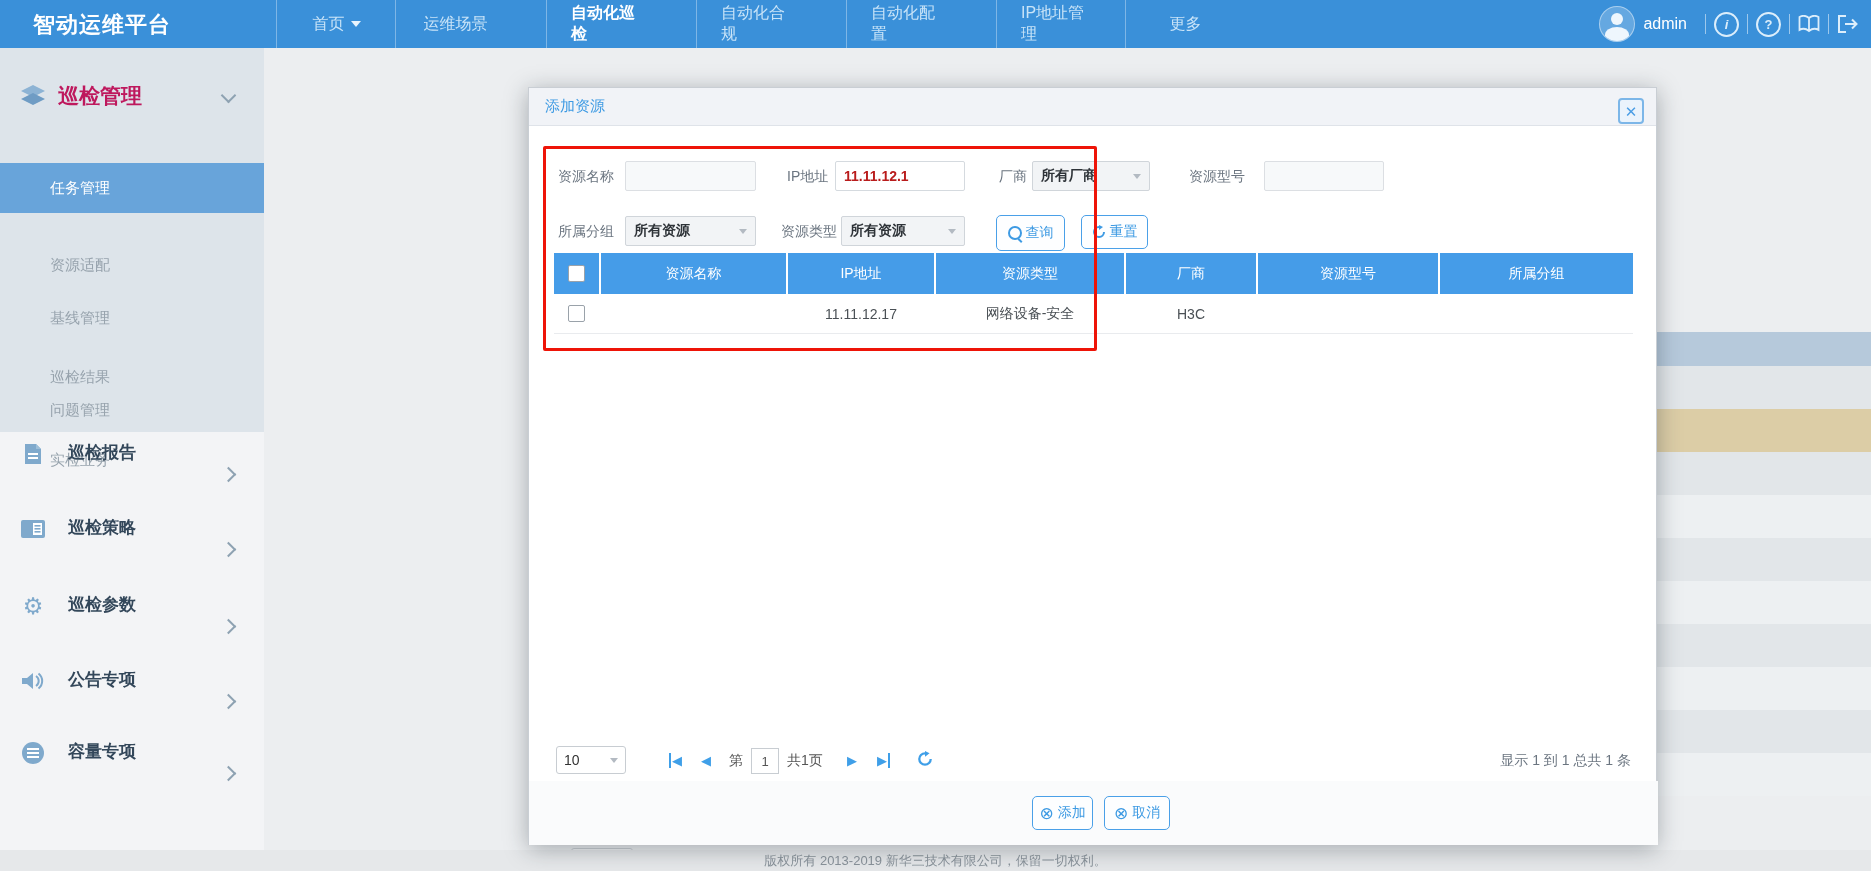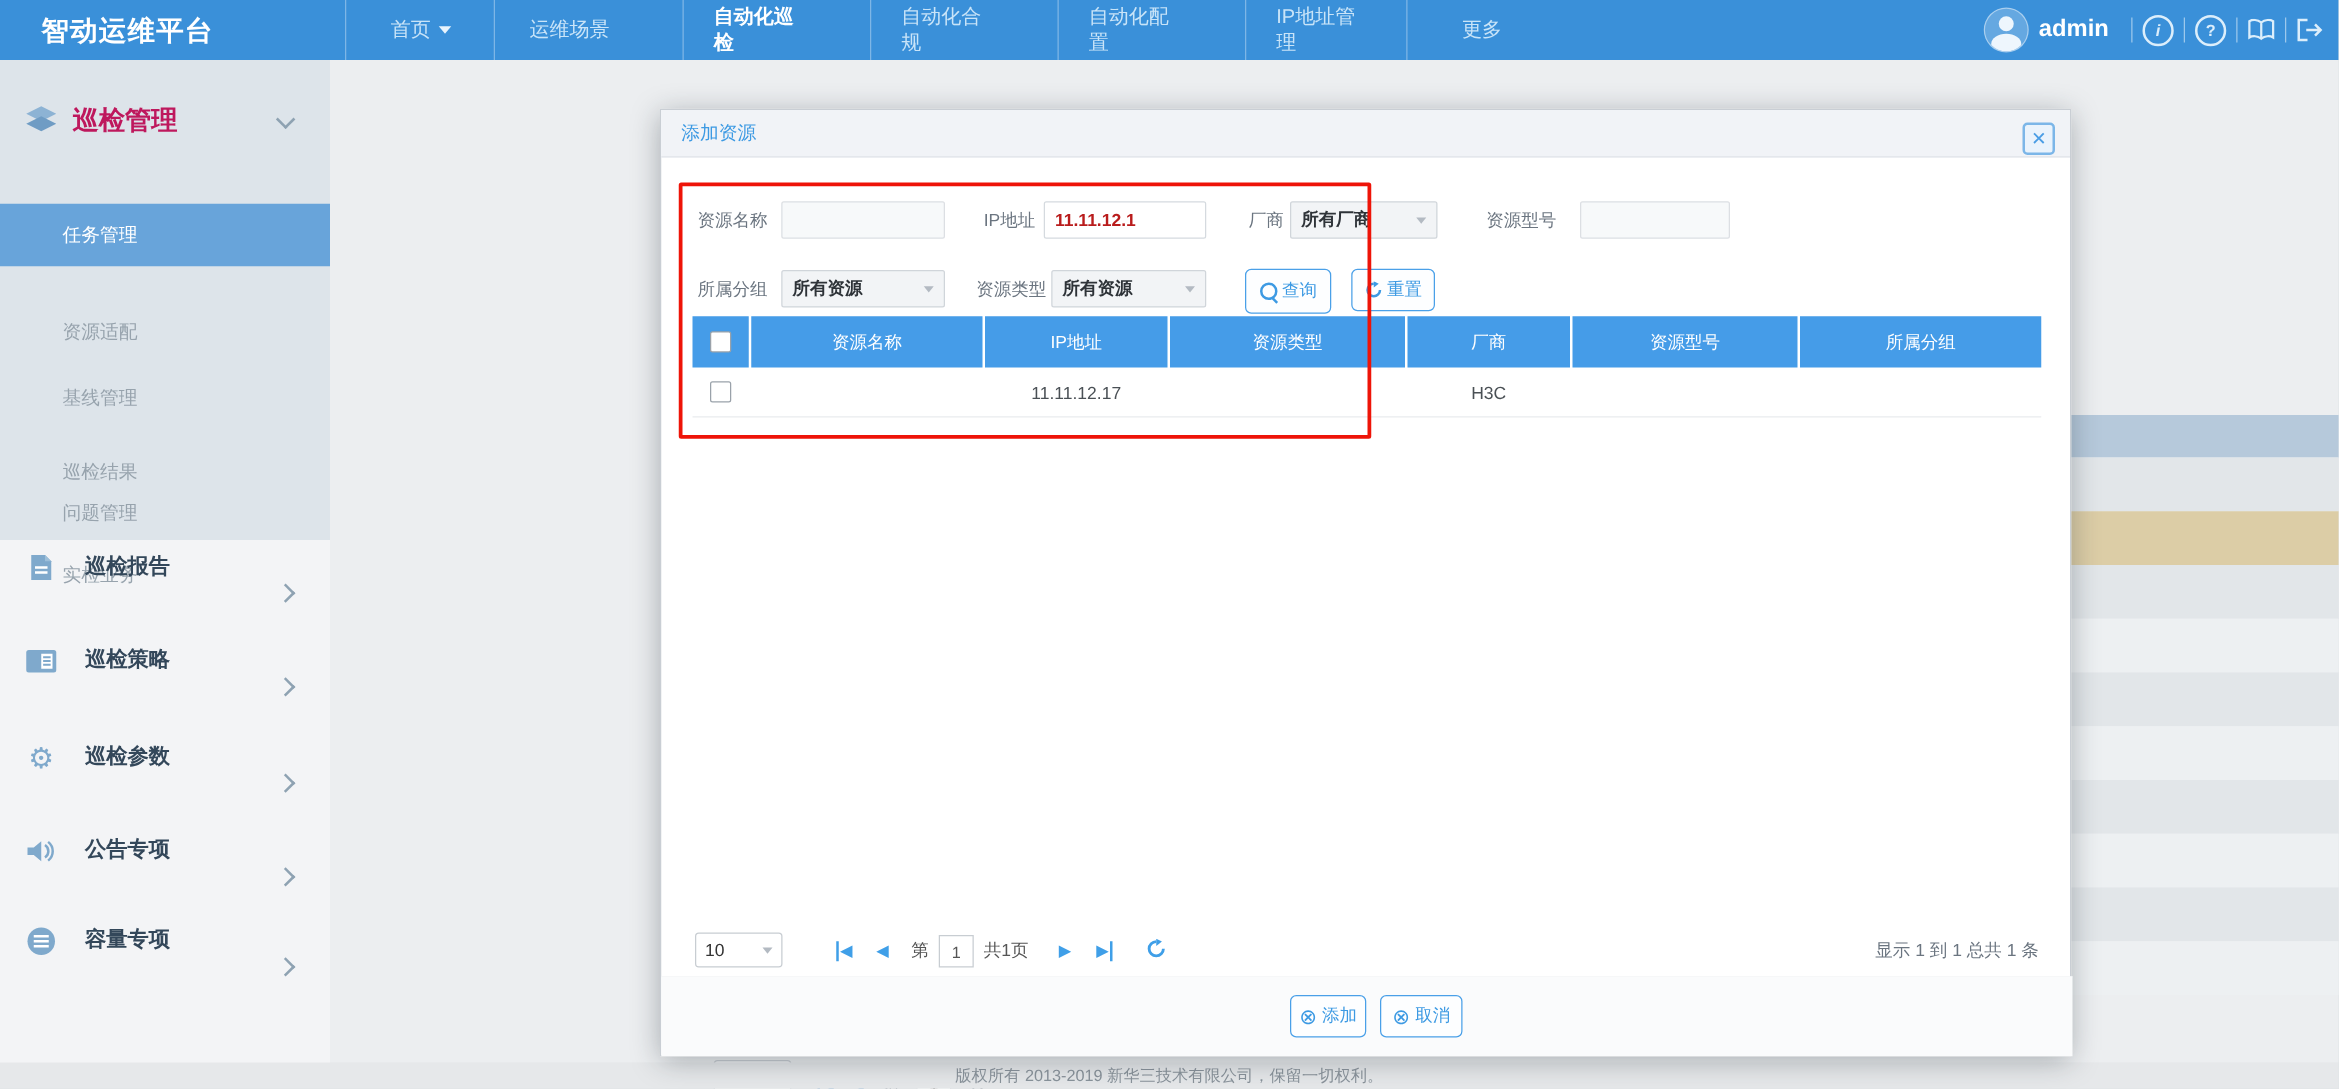--- a/index.html
+++ b/index.html
@@ -8,21 +8,21 @@
   
   #nav{left:0;top:0;width:1871px;height:48px;background:#3a90d9;display:flex;align-items:center;z-index:10;}
   #brand{position:absolute;left:33px;top:10px;color:#fff;font-size:22px;font-weight:bold;letter-spacing:1px;}
   .nav-item{position:absolute;top:0;height:48px;display:flex;align-items:center;justify-content:center;color:#c9e4f8;font-size:16px;cursor:pointer;border-left:1px solid rgba(255,255,255,.35);padding:0 24px;box-sizing:border-box;}
   .nav-item.active{color:#fff;font-weight:bold;}
   .nav-item .caret{width:0;height:0;border-left:5px solid transparent;border-right:5px solid transparent;border-top:6px solid #e8f4fd;margin-left:6px;}
   #nav-right{position:absolute;right:12px;top:0;height:48px;display:flex;align-items:center;color:#fff;}
   .avatar{width:34px;height:34px;border-radius:50%;background:rgba(255,255,255,.22);position:relative;overflow:hidden;border:1px solid rgba(255,255,255,.45);}
   .avatar:before{content:"";position:absolute;left:11px;top:6px;width:12px;height:12px;border-radius:50%;background:#eef6fd;}
   .avatar:after{content:"";position:absolute;left:5px;top:20px;width:24px;height:16px;border-radius:50% 50% 0 0;background:#eef6fd;}
-  .admin-name{font-size:19px;font-weight:bold;margin:0 10px 0 8px;}
+  .admin-name{font-size:16px;font-weight:normal;margin:0 10px 0 8px;}
   .nav-sep{width:1px;height:20px;background:rgba(255,255,255,.5);margin:0 8px;}
   .nav-circle{width:21px;height:21px;border:2px solid #dceefb;border-radius:50%;display:flex;align-items:center;justify-content:center;font-size:13px;color:#dceefb;font-weight:bold;cursor:pointer;}
   .nav-svg{cursor:pointer;display:flex;align-items:center;}
   
   #sidebar{left:0;top:48px;width:264px;height:802px;background:#f3f4f6;z-index:5;}
   #side-panel{position:absolute;left:0;top:0;width:264px;height:384px;background:#dde4ea;}
   .grp-head{position:absolute;left:0;width:264px;height:64px;display:flex;align-items:center;cursor:pointer;}
   .grp-head .gtxt{font-size:21px;font-weight:bold;color:#be185d;margin-left:12px;}
   .grp-icon{margin-left:20px;width:26px;height:26px;display:flex;align-items:center;justify-content:center;}
   .chev{width:9px;height:9px;border-right:2px solid #8ea2b2;border-bottom:2px solid #8ea2b2;position:absolute;right:30px;}
@@ -349,20 +349,21 @@
         <div class="mh-cell" style="left: 572px; width: 130px;">厂商</div>
         <div class="mh-cell" style="left: 704px; width: 180px;">资源型号</div>
         <div class="mh-cell" style="left: 886px; width: 193px;">所属分组</div>
       </div>
     <div id="m-table-rows">
         <div class="m-row">
           <div class="mr-cell" style="left: 0px; width: 45px;">
             <span class="cbx"></span>
           </div>
           <div class="mr-cell" style="left: 234px; width: 146px;">11.11.12.17</div>
+          <div class="mr-cell" style="left: 382px; width: 188px;">网络设备-安全</div>
           <div class="mr-cell" style="left: 572px; width: 130px;">H3C</div>
           <div class="mr-cell" style="left: 886px; width: 193px;"></div>
         </div>
       </div>
 
     <div id="m-pgbar">
       <div class="m-pg-select">
         <span>10</span>
           <span class="dd-caret"></span>
       </div>

